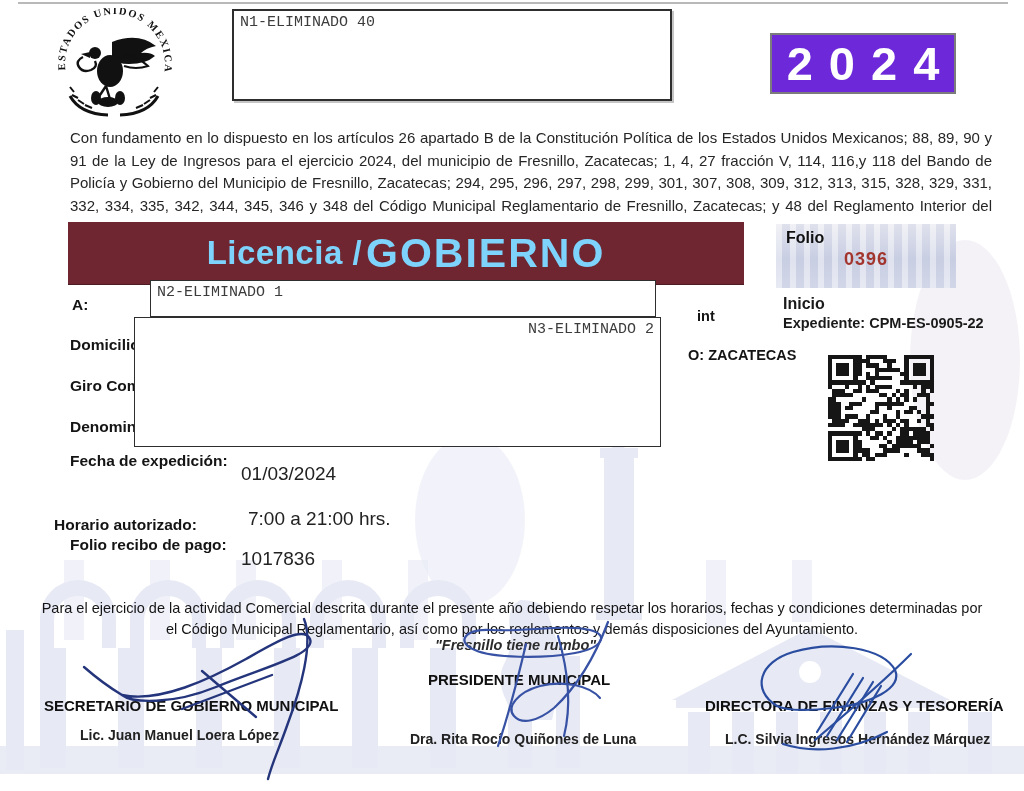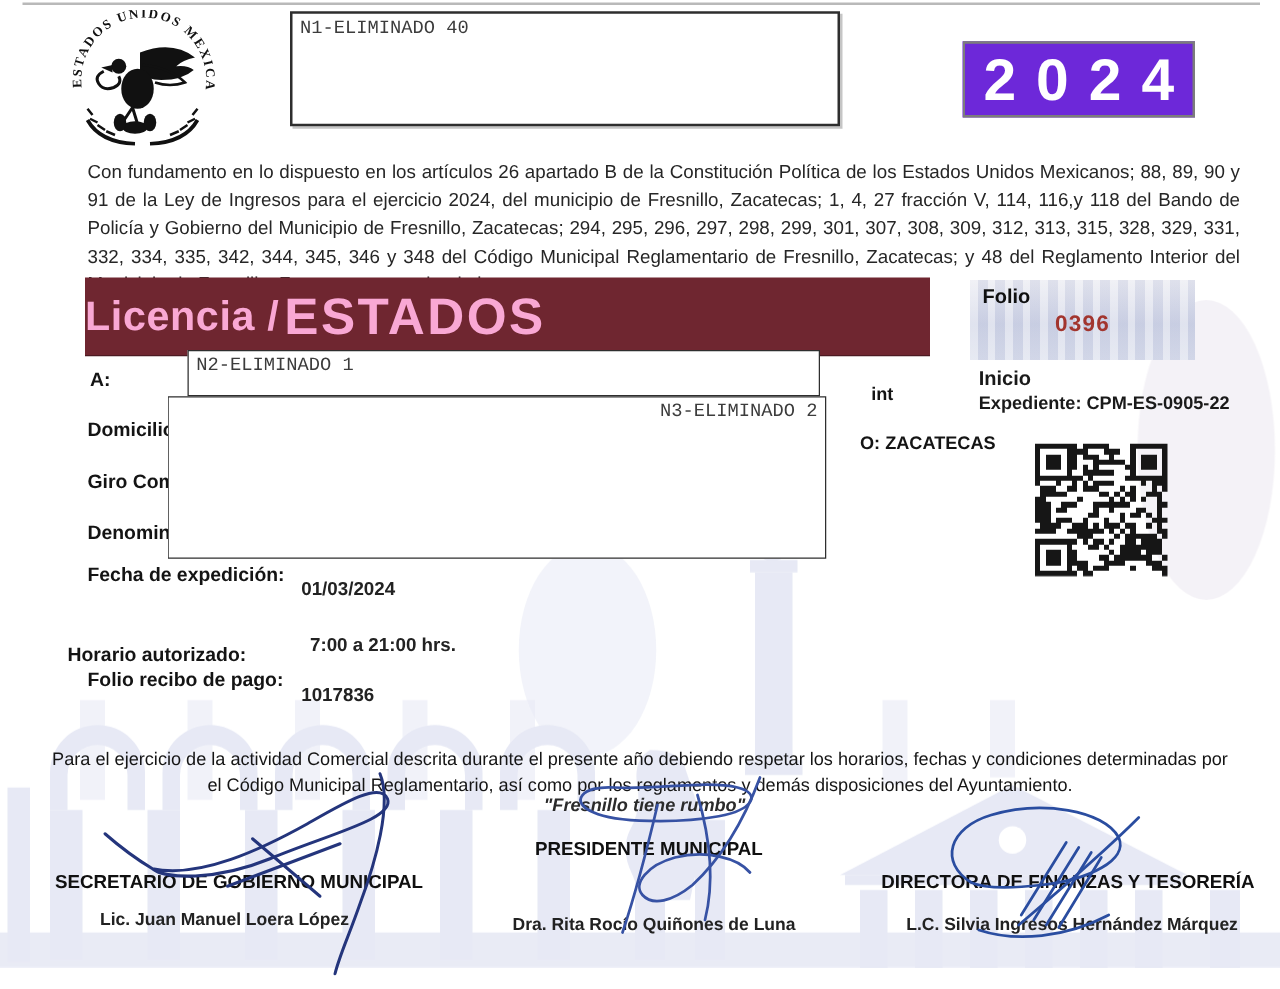--- a/index.html
+++ b/index.html
@@ -29,39 +29,39 @@
               display:flex;align-items:center;justify-content:center;
               font-weight:bold;font-size:47px;color:#ffffff;letter-spacing:16px;
               text-indent:16px;box-shadow:inset 0 0 0 2px #7c7c7c;}
 
   
   .legal{left:70px;top:127px;width:922px;font-size:15px;line-height:22.5px;color:#262626;
          text-align:justify;z-index:2;}
 
   
   .banner{left:68px;top:222px;width:676px;height:62px;background:#6f2630;z-index:3;
-          display:flex;align-items:center;justify-content:flex-start;color:#f9a8d4;
+          display:flex;align-items:center;justify-content:center;color:#7dd3fc;
           box-shadow:0 1px 0 #4c1a22;}
   .banner .pre{font-size:33px;font-weight:bold;letter-spacing:.5px;margin-right:4px;}
   .banner .main{font-size:41px;font-weight:bold;letter-spacing:2px;}
 
   
   .folio-box{left:776px;top:224px;width:180px;height:64px;z-index:2;
              background:linear-gradient(180deg,#e9eaf1 0%,#cfd4e6 55%,#dadeec 100%);
              padding:5px 10px;box-sizing:border-box;}
   .folio-box::after{content:"";position:absolute;inset:0;
              background:repeating-linear-gradient(90deg,rgba(255,255,255,.35) 0 6px,rgba(150,160,200,.12) 6px 14px);}
   .folio-label{font-weight:bold;font-size:16px;color:#101010;position:relative;z-index:1;}
   .folio-number{font-weight:bold;font-size:18px;color:#a2352e;text-align:center;margin-top:2px;
              letter-spacing:1px;position:relative;z-index:1;}
 
   
   .lbl{font-weight:bold;font-size:15.5px;color:#141414;z-index:1;}
   .frag{font-weight:bold;font-size:14.5px;color:#141414;z-index:5;}
-  .val{font-weight:bold;font-size:15px;color:#222222;z-index:2;}
+  .val{font-weight:normal;font-size:19px;color:#222222;z-index:2;}
   .inicio{left:783px;top:295px;font-weight:bold;font-size:16px;z-index:2;}
   .expediente{left:783px;top:315px;font-weight:bold;font-size:14.5px;z-index:2;}
 
   
   .qr{left:828px;top:355px;width:106px;height:106px;z-index:2;}
 
   
   .footer-par{left:40px;top:580px;width:944px;text-align:center;font-size:14.5px;
               line-height:21px;color:#151515;z-index:2;margin-top:18px;}
 
@@ -172,21 +172,21 @@
   </div>
 
   <div class="abs year-badge">
     <span>2024</span>
   </div>
 
   <div class="abs legal">Con fundamento en lo dispuesto en los artículos 26 apartado B de la Constitución Política de los Estados Unidos Mexicanos; 88, 89, 90 y 91 de la Ley de Ingresos para el ejercicio 2024, del municipio de Fresnillo, Zacatecas; 1, 4, 27 fracción V, 114, 116,y 118 del Bando de Policía y Gobierno del Municipio de Fresnillo, Zacatecas; 294, 295, 296, 297, 298, 299, 301, 307, 308, 309, 312, 313, 315, 328, 329, 331, 332, 334, 335, 342, 344, 345, 346 y 348 del Código Municipal Reglamentario de Fresnillo, Zacatecas; y 48 del Reglamento Interior del Municipio de Fresnillo, Zacatecas, se extiende la presente:</div>
 
   <div class="abs banner">
     <span class="pre">Licencia /</span>
-    <span class="main">ESTADOS</span>
+    <span class="main">GOBIERNO</span>
   </div>
 
   <div class="abs folio-box">
     <div class="folio-label">Folio</div>
     <div class="folio-number">0396</div>
   </div>
 
   <div class="abs inicio">Inicio</div>
   <div class="abs expediente">Expediente: CPM-ES-0905-22</div>
 

